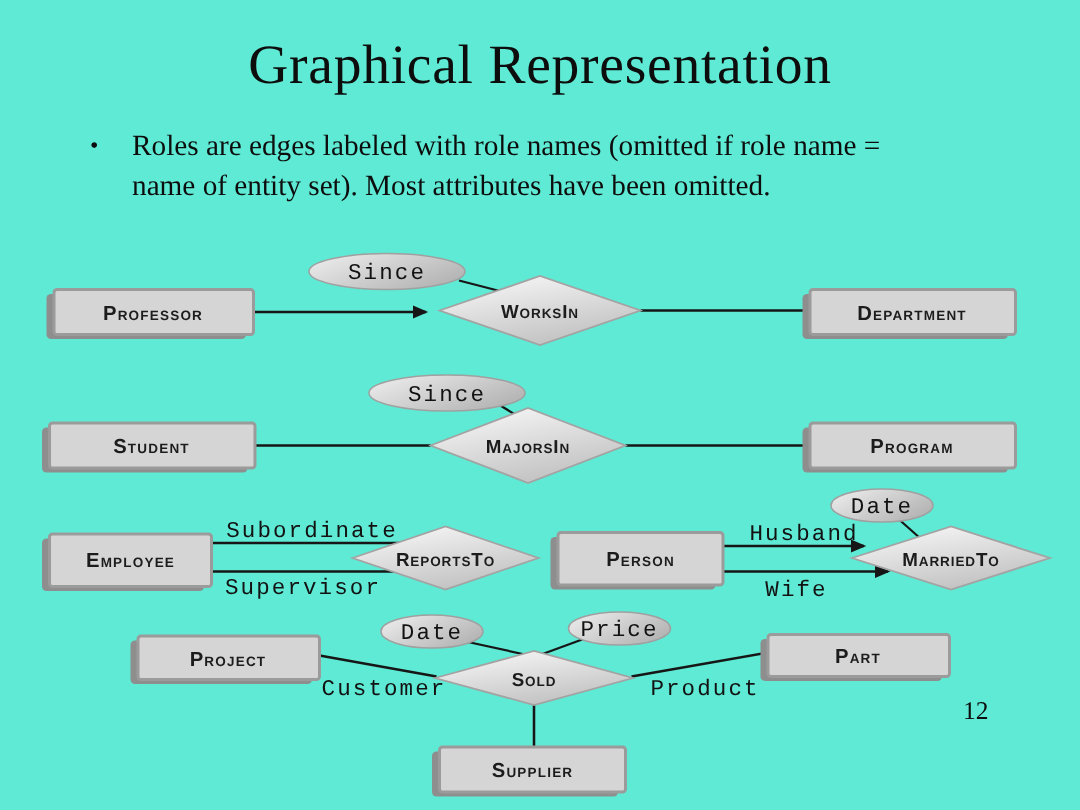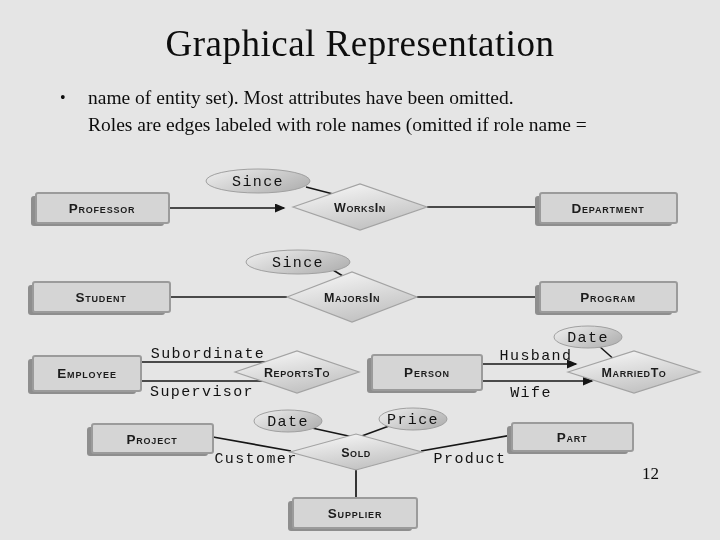--- a/index.html
+++ b/index.html
@@ -1,17 +1,17 @@
 <!DOCTYPE html>
 <html><head>
 <meta charset="utf-8">
 <style>
   html,body{margin:0;padding:0;background:#ffffff;}
   .slide{
-    position:relative;width:720px;height:540px;background:#e5e5e5;
+    position:relative;width:720px;height:540px;background:#5eead4;
     font-family:"Liberation Serif", serif;color:#111;overflow:hidden;
   }
   .title{
     position:absolute;top:22px;left:0;width:720px;margin:0;
     text-align:center;font-size:37px;font-weight:400;letter-spacing:0.5px;
     font-family:"Liberation Serif", serif;color:#0d0d0d;
   }
   .bullet{
     position:absolute;top:84px;left:60px;width:656px;display:flex;
     font-size:19.5px;line-height:27px;color:#0d0d0d;
@@ -45,22 +45,22 @@
 </head>
 <body>
 
 <div class="slide">
 
   <h1 class="title">Graphical Representation</h1>
 
   <div class="bullet">
     <span class="dot">•</span>
     <span class="lines">
+      <div>Roles are edges labeled with role names (omitted if role name =</div>
       <div>name of entity set). Most attributes have been omitted.</div>
-      <div>Roles are edges labeled with role names (omitted if role name =</div>
     </span>
   </div>
 
   <svg width="720" height="540" viewBox="0 0 720 540">
     <defs>
       <linearGradient id="gradDiamond" x1="0" y1="0" x2="0.5" y2="1">
         <stop offset="0" stop-color="#fbfbfb"></stop>
         <stop offset="1" stop-color="#c3c3c3"></stop>
       </linearGradient>
       <linearGradient id="gradEllipse" x1="0" y1="0" x2="1" y2="0.6">

